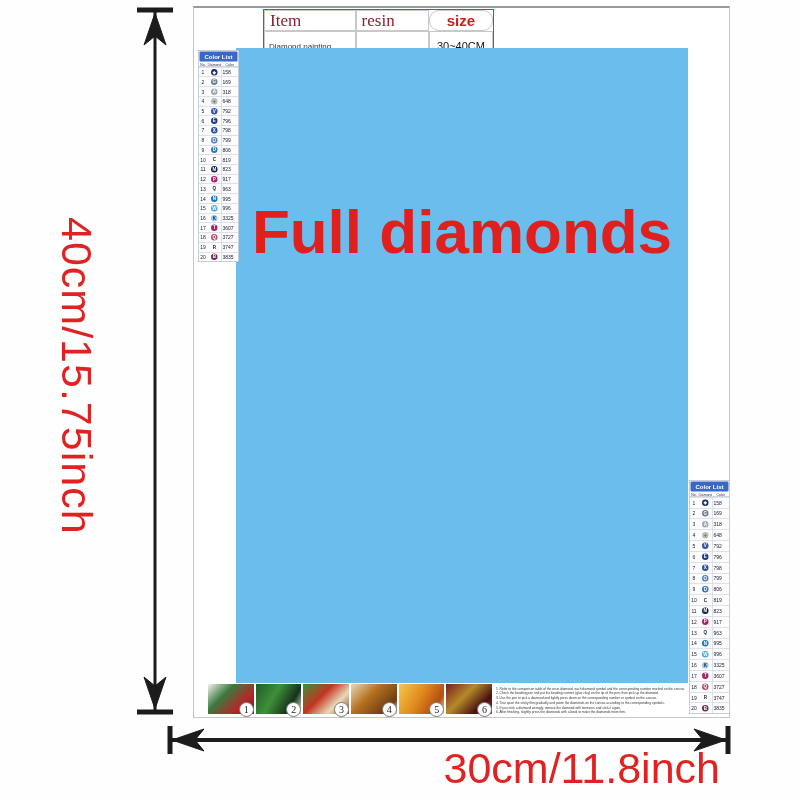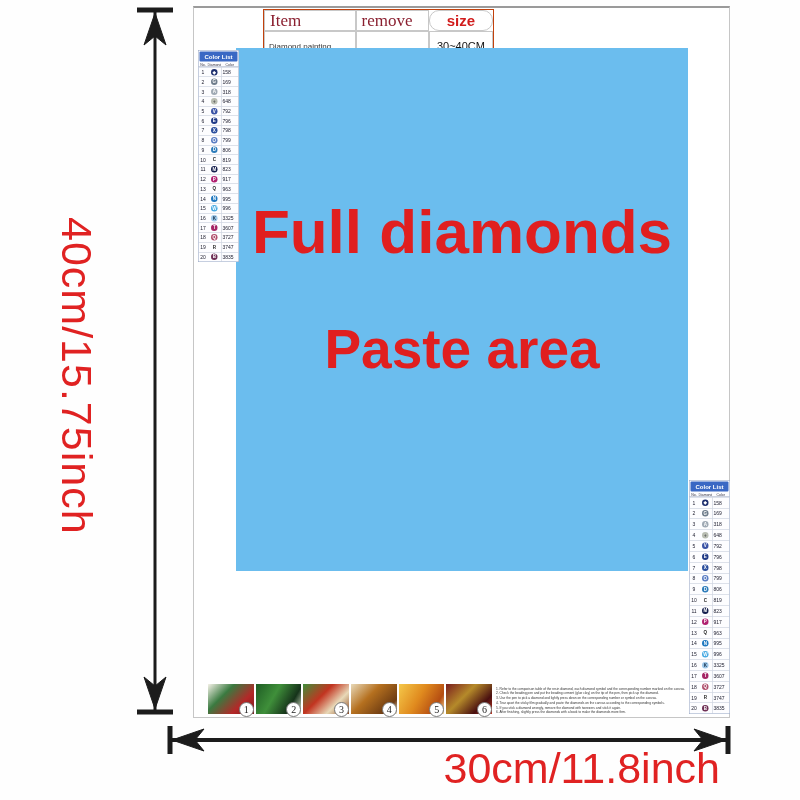--- a/index.html
+++ b/index.html
@@ -17,21 +17,21 @@
   
   .item-table{position:absolute;left:69px;top:1px;width:229px;border:1px solid #c2410c;background:#fff;}
   .it-row{display:grid;grid-template-columns:40% 32% 28%;}
   .it-cell{border:1px solid #c8c8c8;box-sizing:border-box;display:flex;align-items:center;}
   .it-h{height:21px;font-family:"Liberation Serif",serif;font-size:17px;color:#8a1f2f;padding-left:5px;}
   .it-h.size{font-family:"Liberation Sans",sans-serif;font-weight:bold;color:#d11c1c;font-size:15px;justify-content:center;padding-left:0;border-radius:10px;}
   .it-d{height:30px;font-size:8px;color:#333;padding-left:4px;}
   .it-d.size{font-size:11px;color:#111;justify-content:center;padding-left:0;}
 
   
-  .paste-area{position:absolute;left:42px;top:40px;width:452px;height:523px;background:#6bbdee;display:flex;flex-direction:column;align-items:center;color:#e01f1f;}
+  .paste-area{position:absolute;left:42px;top:40px;width:452px;height:635px;background:#6bbdee;display:flex;flex-direction:column;align-items:center;color:#e01f1f;}
   .paste-line1{margin-top:148px;font-size:62px;font-weight:bold;}
   .paste-line2{margin-top:50px;font-size:55px;font-weight:bold;}
 
   
   .color-list{position:absolute;width:41px;overflow:visible;}
   .cl-left{left:4px;top:42px;height:212px;}
   .cl-right{left:495px;top:472px;height:234px;}
   .cl-inner{width:82px;transform:scale(0.5);transform-origin:0 0;border:1px solid #8fa0c0;background:#fdfdff;box-sizing:border-box;display:flex;flex-direction:column;}
   .cl-left .cl-inner{height:424px;}
   .cl-right .cl-inner{height:468px;}
@@ -77,33 +77,32 @@
     </g>
   </svg>
 
   <div class="dim-label height-label">40cm/15.75inch</div>
 
   <div class="poster">
 
     <div class="item-table">
       <div class="it-row">
         <div class="it-cell it-h">Item</div>
-        <div class="it-cell it-h">remove</div>
+        <div class="it-cell it-h">resin</div>
         <div class="it-cell it-h size">size</div>
       </div>
       <div class="it-row">
         <div class="it-cell it-d">Diamond painting</div>
         <div class="it-cell it-d"></div>
         <div class="it-cell it-d size">30~40CM</div>
       </div>
     </div>
 
     <div class="paste-area">
       <div class="paste-line1">Full diamonds</div>
-      <div class="paste-line2">Paste area</div>
     </div>
 
     <div class="color-list cl-left">
       <div class="cl-inner">
         <div class="cl-title">Color List</div>
         <div class="cl-subhead">
           <span>No.</span>
           <span>Diamond</span>
           <span>Color</span>
         </div>

